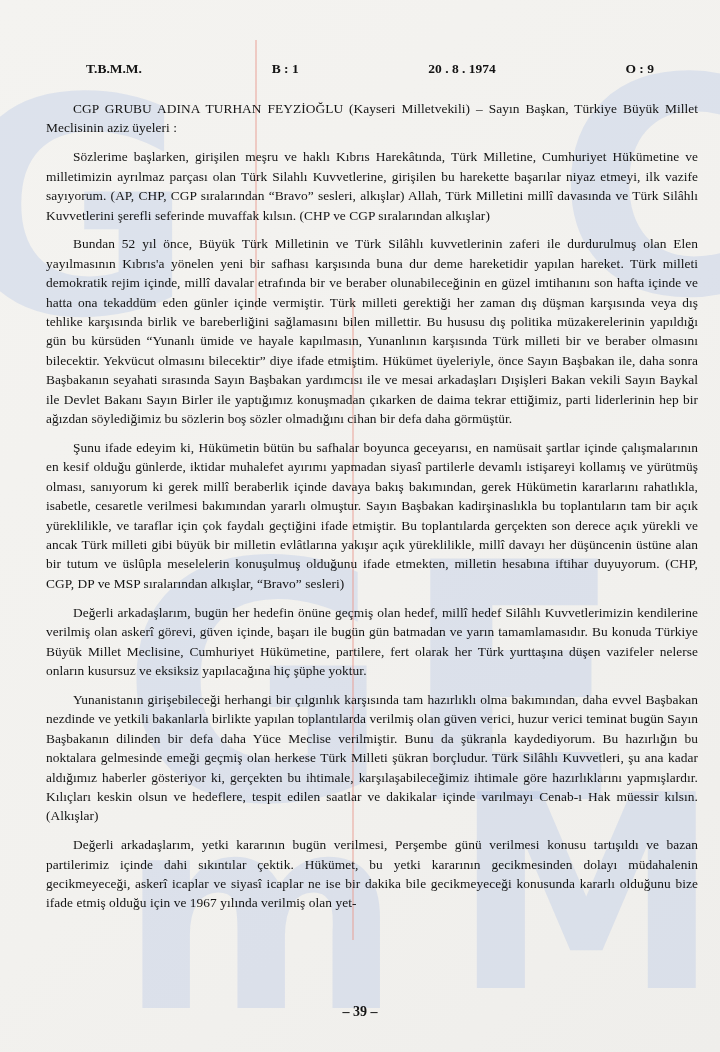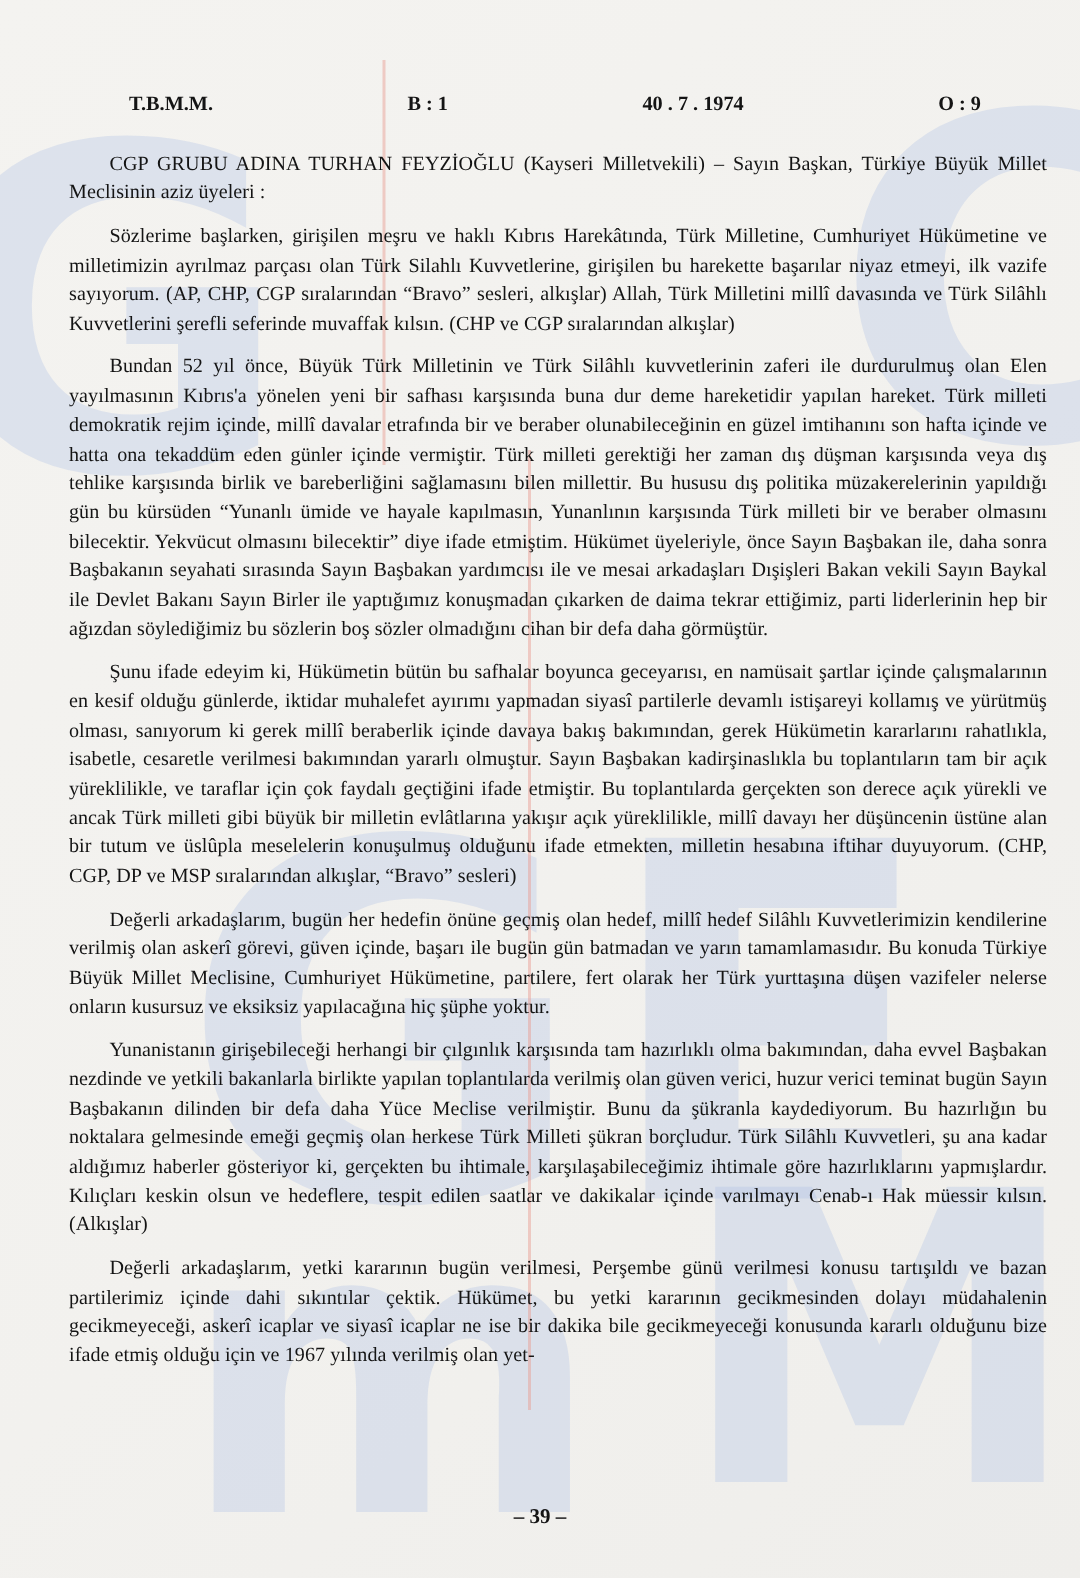--- a/index.html
+++ b/index.html
@@ -88,21 +88,21 @@
   <span class="wm wm5">m</span>
   <span class="wm wm6">M</span>
   <div class="crease creaseA"></div>
   <div class="crease creaseB"></div>
 
   <div class="content">
 
     <div class="doc-header">
       <span>T.B.M.M.</span>
       <span>B : 1</span>
-      <span>40 . 7 . 1974</span>
+      <span>20 . 8 . 1974</span>
       <span>O : 9</span>
     </div>
 
     <div class="body-text">
       <p>CGP GRUBU ADINA TURHAN FEYZİOĞLU (Kayseri Milletvekili) – Sayın Başkan, Türkiye Büyük Millet Meclisinin aziz üyeleri :</p>
       <p>Sözlerime başlarken, girişilen meşru ve haklı Kıbrıs Harekâtında, Türk Milletine, Cumhuriyet Hükümetine ve milletimizin ayrılmaz parçası olan Türk Silahlı Kuvvetlerine, girişilen bu harekette başarılar niyaz etmeyi, ilk vazife sayıyorum. (AP, CHP, CGP sıralarından “Bravo” sesleri, alkışlar) Allah, Türk Milletini millî davasında ve Türk Silâhlı Kuvvetlerini şerefli seferinde muvaffak kılsın. (CHP ve CGP sıralarından alkışlar)</p>
       <p>Bundan 52 yıl önce, Büyük Türk Milletinin ve Türk Silâhlı kuvvetlerinin zaferi ile durdurulmuş olan Elen yayılmasının Kıbrıs'a yönelen yeni bir safhası karşısında buna dur deme hareketidir yapılan hareket. Türk milleti demokratik rejim içinde, millî davalar etrafında bir ve beraber olunabileceğinin en güzel imtihanını son hafta içinde ve hatta ona tekaddüm eden günler içinde vermiştir. Türk milleti gerektiği her zaman dış düşman karşısında veya dış tehlike karşısında birlik ve bareberliğini sağlamasını bilen millettir. Bu hususu dış politika müzakerelerinin yapıldığı gün bu kürsüden “Yunanlı ümide ve hayale kapılmasın, Yunanlının karşısında Türk milleti bir ve beraber olmasını bilecektir. Yekvücut olmasını bilecektir” diye ifade etmiştim. Hükümet üyeleriyle, önce Sayın Başbakan ile, daha sonra Başbakanın seyahati sırasında Sayın Başbakan yardımcısı ile ve mesai arkadaşları Dışişleri Bakan vekili Sayın Baykal ile Devlet Bakanı Sayın Birler ile yaptığımız konuşmadan çıkarken de daima tekrar ettiğimiz, parti liderlerinin hep bir ağızdan söylediğimiz bu sözlerin boş sözler olmadığını cihan bir defa daha görmüştür.</p>
       <p>Şunu ifade edeyim ki, Hükümetin bütün bu safhalar boyunca geceyarısı, en namüsait şartlar içinde çalışmalarının en kesif olduğu günlerde, iktidar muhalefet ayırımı yapmadan siyasî partilerle devamlı istişareyi kollamış ve yürütmüş olması, sanıyorum ki gerek millî beraberlik içinde davaya bakış bakımından, gerek Hükümetin kararlarını rahatlıkla, isabetle, cesaretle verilmesi bakımından yararlı olmuştur. Sayın Başbakan kadirşinaslıkla bu toplantıların tam bir açık yüreklilikle, ve taraflar için çok faydalı geçtiğini ifade etmiştir. Bu toplantılarda gerçekten son derece açık yürekli ve ancak Türk milleti gibi büyük bir milletin evlâtlarına yakışır açık yüreklilikle, millî davayı her düşüncenin üstüne alan bir tutum ve üslûpla meselelerin konuşulmuş olduğunu ifade etmekten, milletin hesabına iftihar duyuyorum. (CHP, CGP, DP ve MSP sıralarından alkışlar, “Bravo” sesleri)</p>
       <p>Değerli arkadaşlarım, bugün her hedefin önüne geçmiş olan hedef, millî hedef Silâhlı Kuvvetlerimizin kendilerine verilmiş olan askerî görevi, güven içinde, başarı ile bugün gün batmadan ve yarın tamamlamasıdır. Bu konuda Türkiye Büyük Millet Meclisine, Cumhuriyet Hükümetine, partilere, fert olarak her Türk yurttaşına düşen vazifeler nelerse onların kusursuz ve eksiksiz yapılacağına hiç şüphe yoktur.</p>
       <p>Yunanistanın girişebileceği herhangi bir çılgınlık karşısında tam hazırlıklı olma bakımından, daha evvel Başbakan nezdinde ve yetkili bakanlarla birlikte yapılan toplantılarda verilmiş olan güven verici, huzur verici teminat bugün Sayın Başbakanın dilinden bir defa daha Yüce Meclise verilmiştir. Bunu da şükranla kaydediyorum. Bu hazırlığın bu noktalara gelmesinde emeği geçmiş olan herkese Türk Milleti şükran borçludur. Türk Silâhlı Kuvvetleri, şu ana kadar aldığımız haberler gösteriyor ki, gerçekten bu ihtimale, karşılaşabileceğimiz ihtimale göre hazırlıklarını yapmışlardır. Kılıçları keskin olsun ve hedeflere, tespit edilen saatlar ve dakikalar içinde varılmayı Cenab-ı Hak müessir kılsın. (Alkışlar)</p>

